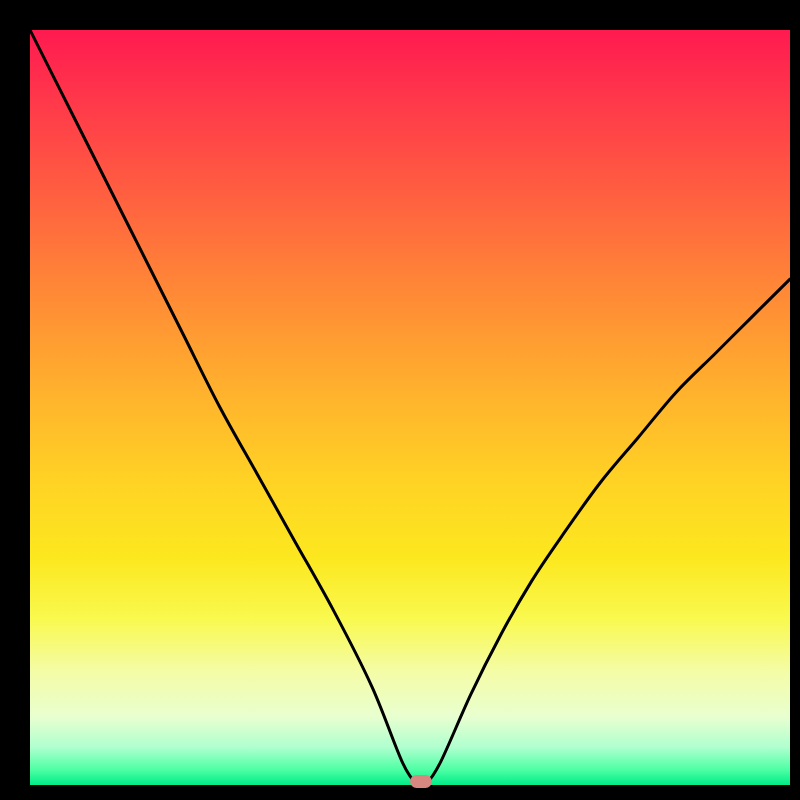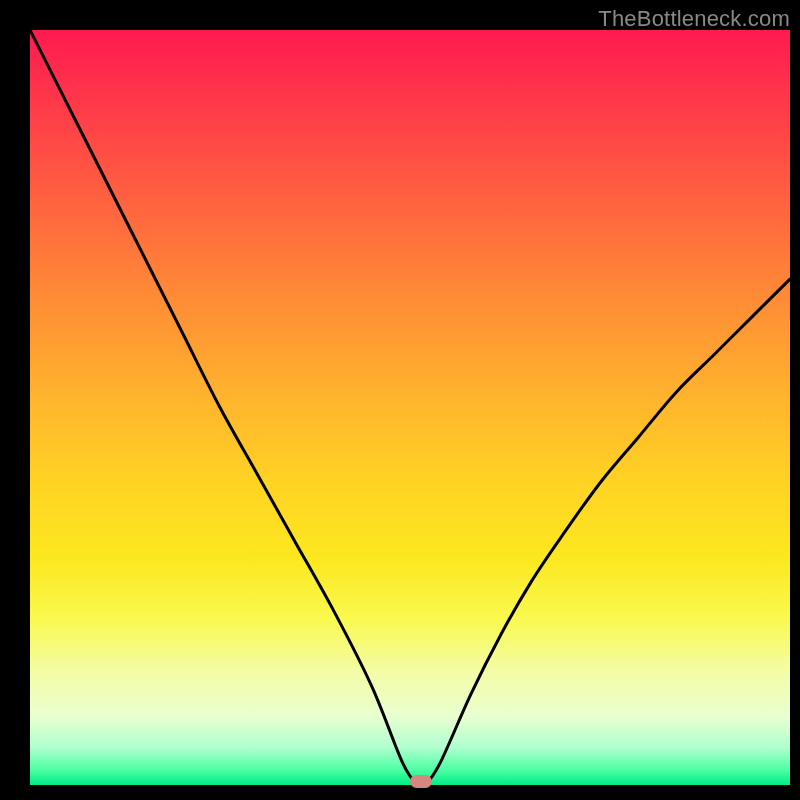--- a/index.html
+++ b/index.html
@@ -62,20 +62,19 @@
     width: 22px;
     height: 13px;
     background: #d6877f;
     border-radius: 7px;
   }
 </style>
 </head>
 <body>
 
 <div class="frame">
-  <div class="watermark">TheBottleneck.com</div>
   <div class="plot-area">
     <svg class="curve" viewBox="0 0 760 755" preserveAspectRatio="none">
       <path id="curve-path" fill="none" stroke="#000" stroke-width="3" stroke-linecap="round" stroke-linejoin="round" d="M 0.0 0.0 C 6.3 12.6, 25.3 50.3, 38.0 75.5 C 50.7 100.7, 63.3 125.8, 76.0 151.0 C 88.7 176.2, 101.3 201.3, 114.0 226.5 C 126.7 251.7, 139.3 276.8, 152.0 302.0 C 164.7 327.2, 177.3 353.6, 190.0 377.5 C 202.7 401.4, 215.3 422.8, 228.0 445.5 C 240.7 468.1, 253.3 490.8, 266.0 513.4 C 278.7 536.0, 291.3 557.4, 304.0 581.4 C 316.7 605.3, 330.6 631.7, 342.0 656.9 C 353.4 682.0, 364.8 716.0, 372.4 732.4 C 380.0 748.7, 383.8 751.2, 387.6 755.0 C 391.4 758.8, 391.4 758.8, 395.2 755.0 C 399.0 751.2, 402.8 747.5, 410.4 732.4 C 418.0 717.3, 430.7 685.8, 440.8 664.4 C 450.9 643.0, 461.1 622.9, 471.2 604.0 C 481.3 585.1, 491.5 567.5, 501.6 551.1 C 511.7 534.8, 520.6 522.2, 532.0 505.9 C 543.4 489.5, 557.3 469.4, 570.0 453.0 C 582.7 436.6, 595.3 422.8, 608.0 407.7 C 620.7 392.6, 633.3 376.2, 646.0 362.4 C 658.7 348.6, 671.3 337.2, 684.0 324.7 C 696.7 312.1, 709.3 299.5, 722.0 286.9 C 734.7 274.3, 753.7 255.4, 760.0 249.1"></path>
     </svg>
     <div class="min-marker" id="min-marker" style="left: 380.4px; top: 745px;"></div>
   </div>
 </div>
 
 </body></html>

